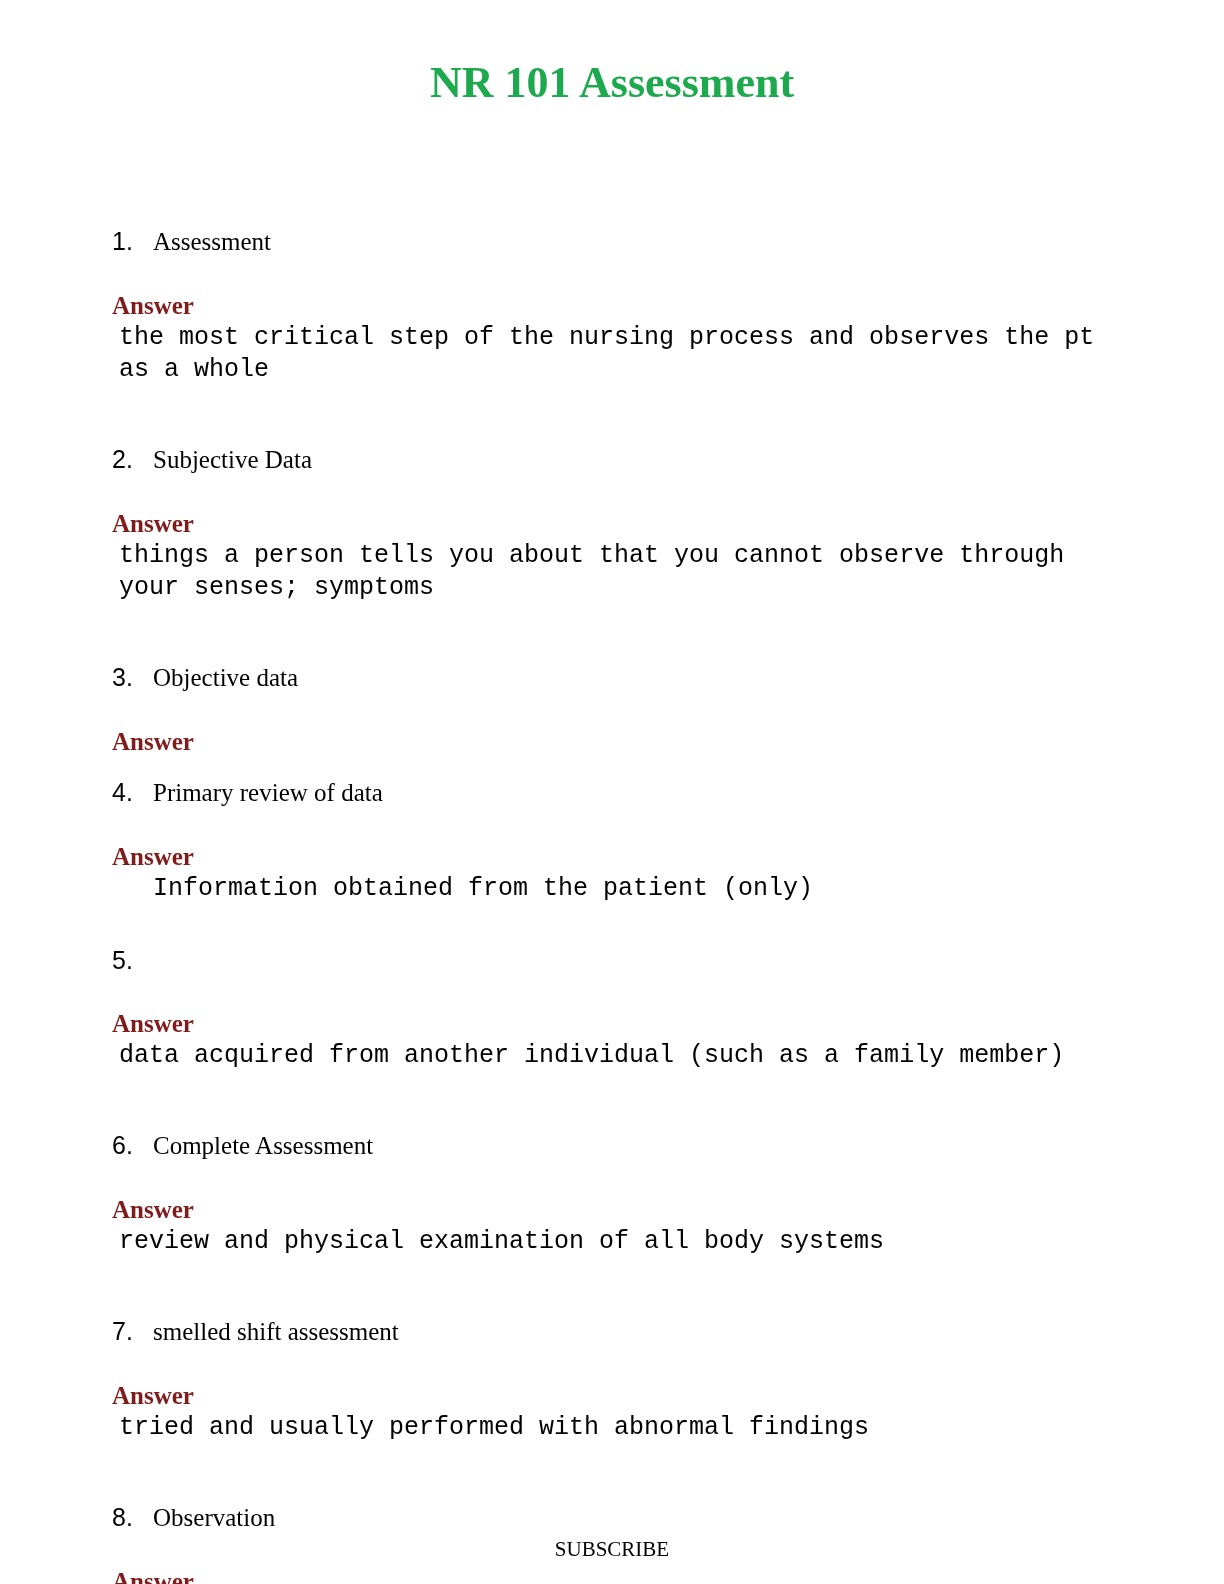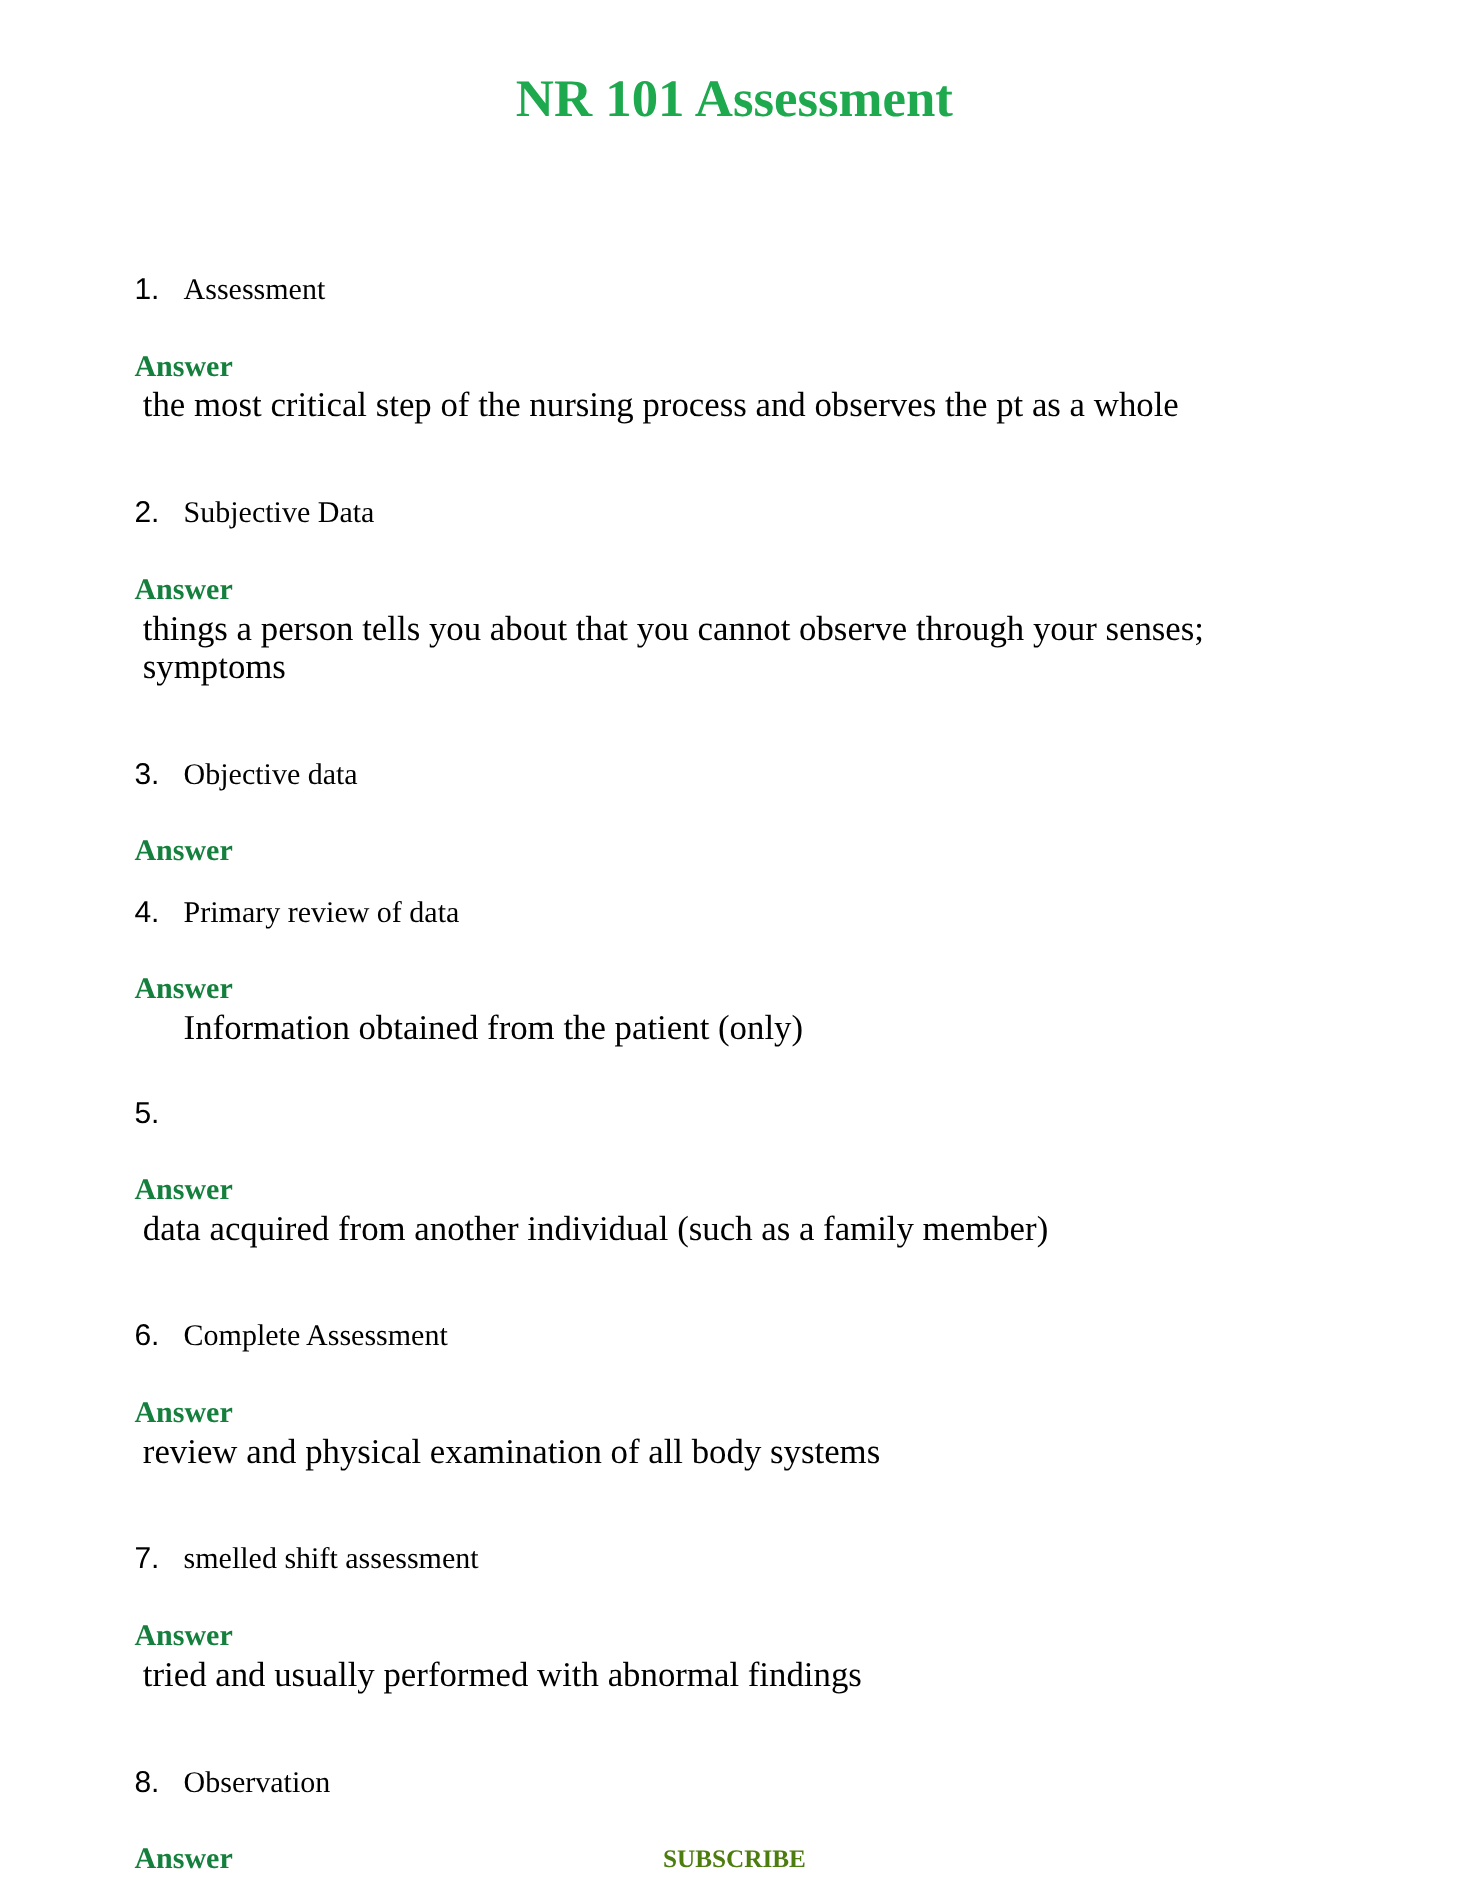--- a/index.html
+++ b/index.html
@@ -43,49 +43,49 @@
   .q-text {
     font-family: "Liberation Serif", serif;
     font-size: 25px;
     margin-top: 19px;
   }
   .answer-label {
     font-family: "Liberation Serif", serif;
     font-weight: bold;
     font-size: 25px;
     line-height: 32px;
-    color: #15803d;
+    color: #7f1d1d;
     margin: 0;
   }
   .answer-text {
-    font-family: Liberation Serif, serif;
-    font-size: 29px;
+    font-family: Liberation Mono, monospace;
+    font-size: 25px;
     line-height: 32px;
     margin: 0 0 39px 0;
     padding-left: 7px;
     min-height: 0;
   }
   .answer-text.indent {
     padding-left: 41px;
   }
   .answer-text.empty {
     margin-bottom: 0;
   }
   .footer {
     position: absolute;
     bottom: 22px;
     left: 0;
     width: 100%;
     text-align: center;
   }
   .subscribe-link {
     font-family: "Liberation Serif", serif;
-    font-weight: bold;
+    font-weight: normal;
     font-size: 21px;
-    color: #4d7c0f;
+    color: #000000;
     text-decoration: none;
     cursor: pointer;
   }
 </style>
 </head>
 <body>
 
 <div class="page">
 
   <h1 class="doc-title">NR 101 Assessment</h1>

